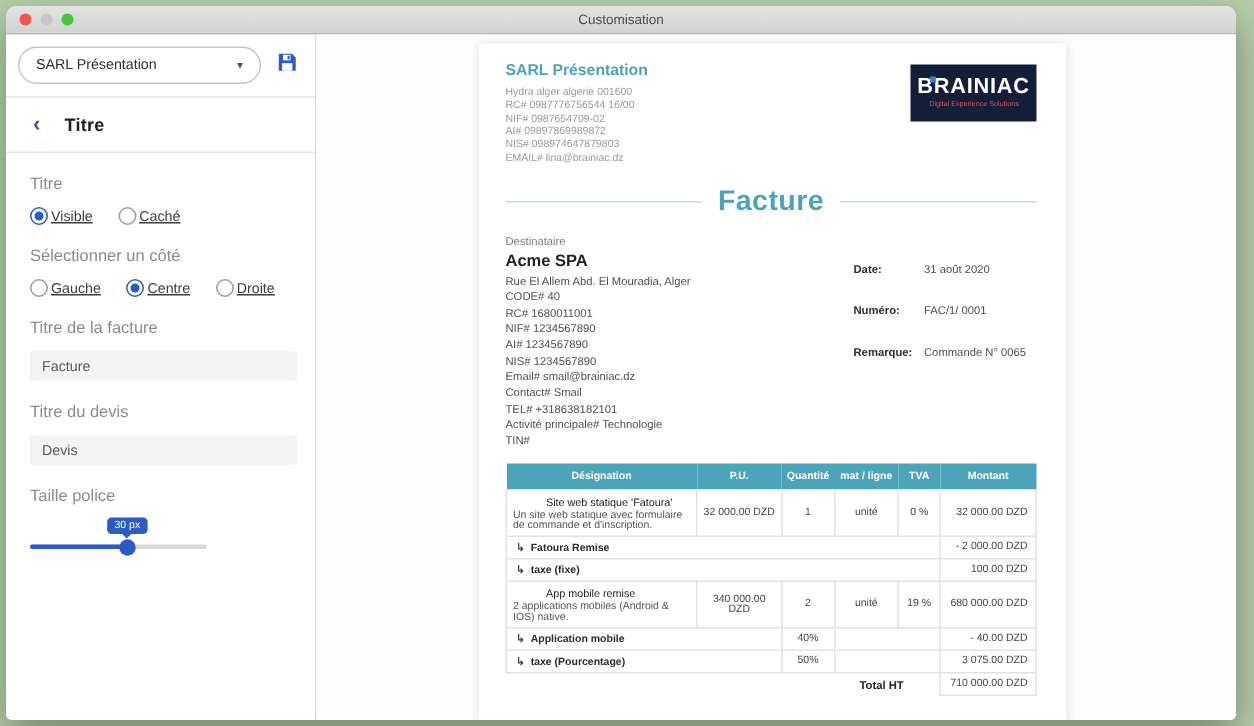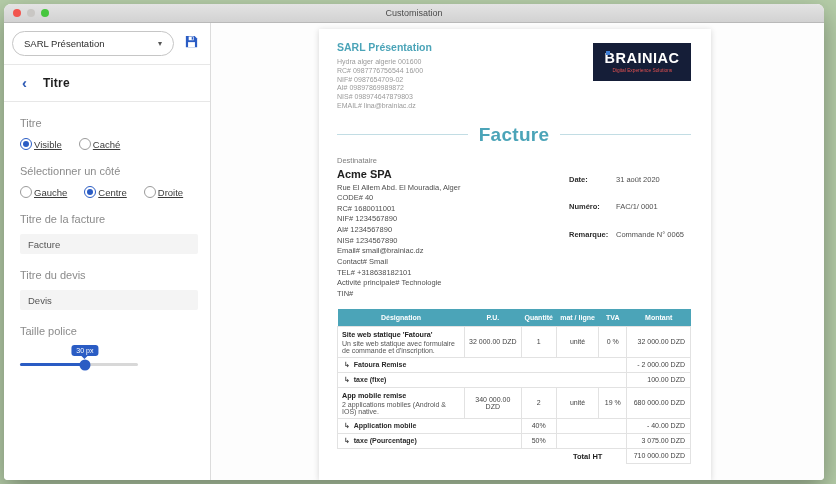--- a/index.html
+++ b/index.html
@@ -55,21 +55,21 @@
 
   
   .preview { flex:1; position:relative; background:#fdfdfd; }
   .paper { position:absolute; left:108px; top:6px; width:392px; height:451px; background:#fff;
            box-shadow:0 1px 6px rgba(0,0,0,.16); padding:12px 20px 0 18px; overflow:hidden; }
 
   .inv-head { display:flex; justify-content:space-between; align-items:flex-start; }
   .co-name { color:#4ba4b8; font-weight:bold; font-size:10.5px; margin-bottom:5px; }
   .co-line { font-size:7px; color:#9a9a9a; line-height:1.25; }
 
-  .logo { width:98px; height:38px; background:#151e38; display:flex; flex-direction:column;
+  .logo { width:84px; height:38px; background:#151e38; display:flex; flex-direction:column;
           align-items:center; justify-content:center; margin-top:2px; position:relative; }
   .logo-word { color:#fff; font-weight:bold; font-size:14.5px; letter-spacing:.5px; line-height:1; }
   .logo-word::first-letter { color:#fff; }
   .logo-sq { position:absolute; left:13px; top:8px; width:4px; height:4px; background:#3f7fd6; }
   .logo-tag { color:#e05050; font-size:6px; transform:scale(.8); margin-top:1px; white-space:nowrap; }
 
   .doc-title-row { display:flex; align-items:center; gap:11px; margin:13px 0 10px; }
   .doc-rule { flex:1; height:1px; background:#c2dde4; }
   .doc-title { color:#4ba4b8; font-weight:bold; font-size:19px; letter-spacing:.3px; }
 
@@ -80,21 +80,21 @@
 
   .meta { width:122px; margin-top:2px; }
   .meta-row { display:flex; font-size:7.5px; line-height:1.55;margin-top:16px; }
   .meta-label { width:47px; font-weight:bold; color:#2d2d2d; flex:none; }
   .meta-value { color:#4f4f4f; }
 
   table.inv { width:100%; border-collapse:collapse; margin-top:9px; table-layout:fixed; }
   .inv th { background:#4ba4b8; color:#fff; font-size:7px; font-weight:bold; padding:5px 2px; text-align:center; }
   .inv td { border:1px solid #e2e2e2; font-size:7px; color:#444; padding:3px 4px; text-align:center; vertical-align:middle; }
   .inv td.desg { text-align:left; }
-  .item-title { font-weight:bold; color:#222; font-size:7.2px; }
+  .item-title { font-weight:normal; color:#222; font-size:7.2px;margin-left:22px; }
   .item-desc { color:#555; margin-top:1px; }
   td.sub-label { text-align:left; font-weight:bold; color:#2b2b2b; padding-left:6px; }
   td.sub-label::before { content:"\21B3\00A0\00A0"; font-weight:bold; color:#444; }
   td.amt { text-align:right; padding-right:5px; }
   tr.total td { border:none; }
   tr.total td.total-label { text-align:right; font-weight:bold; color:#222; font-size:7.5px; padding-right:24px; }
   tr.total td.total-amt { border:1px solid #e2e2e2; text-align:right; padding-right:5px; }
 </style>
 </head>
 <body>

